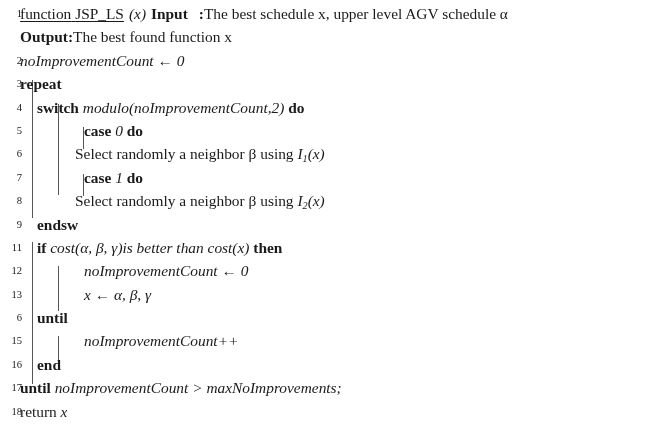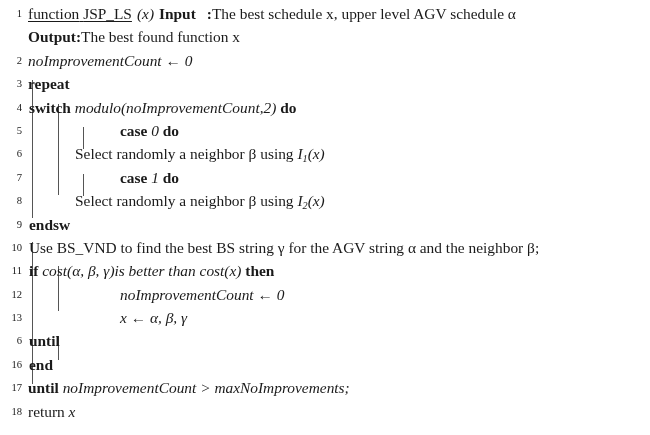--- a/index.html
+++ b/index.html
@@ -47,23 +47,23 @@
     color: #1a1a1a;
   }
 
   .content {
     display: block;
     font-size: 15.4px;
     line-height: 23.4px;
   }
 
   
-  .ind0 { padding-left: 28px; }
-  .ind1 { padding-left: 29px; }
-  .ind2 { padding-left: 120px; }
+  .ind0 { padding-left: 20px; }
+  .ind1 { padding-left: 37px; }
+  .ind2 { padding-left: 66px; margin-left: 18px; }
   .ind3 { padding-left: 75px; }
 
   
   .rail {
     position: absolute;
     width: 1px;
     background: #555;
   }
 
   
@@ -147,24 +147,20 @@
   <div class="line">
     <span class="lineno">8</span>
     <span class="content ind3"><span class="rm">Select randomly a neighbor β using </span><span class="sym">I</span><sub>2</sub><span class="it">(x)</span></span>
   </div>
 
   <div class="line">
     <span class="lineno">9</span>
     <span class="content ind1 kw">endsw</span>
   </div>
 
-  <div class="line">
-    <span class="lineno">10</span>
-    <span class="content ind1 rm">Use BS_VND to find the best BS string γ for the AGV string α and the neighbor β;</span>
-  </div>
 
   <div class="line">
     <span class="lineno">11</span>
     <span class="content ind1"><span class="kw">if</span>
       <span class="it">cost(α, β, γ)is better than cost(x)</span>
       <span class="kw">then</span></span>
   </div>
 
   <div class="line">
     <span class="lineno">12</span>
@@ -174,20 +170,24 @@
   <div class="line">
     <span class="lineno">13</span>
     <span class="content ind2 it">x ← α, β, γ</span>
   </div>
 
   <div class="line">
     <span class="lineno">6</span>
     <span class="content ind1 kw">until</span>
   </div>
 
+  <div class="line">
+    <span class="lineno">15</span>
+    <span class="content ind2 it">noImprovementCount++</span>
+  </div>
 
   <div class="line">
     <span class="lineno">16</span>
     <span class="content ind1 kw">end</span>
   </div>
 
   <div class="line">
     <span class="lineno">17</span>
     <span class="content ind0"><span class="kw">until</span>
       <span class="it">noImprovementCount &gt; maxNoImprovements;</span></span>

